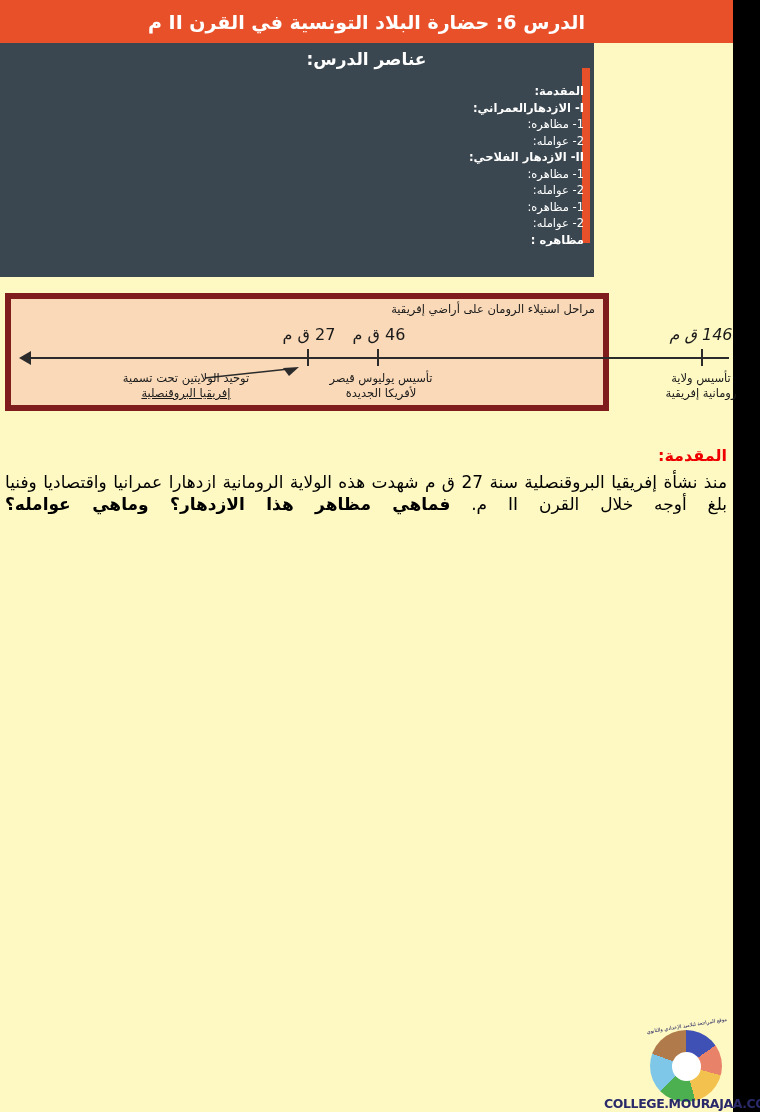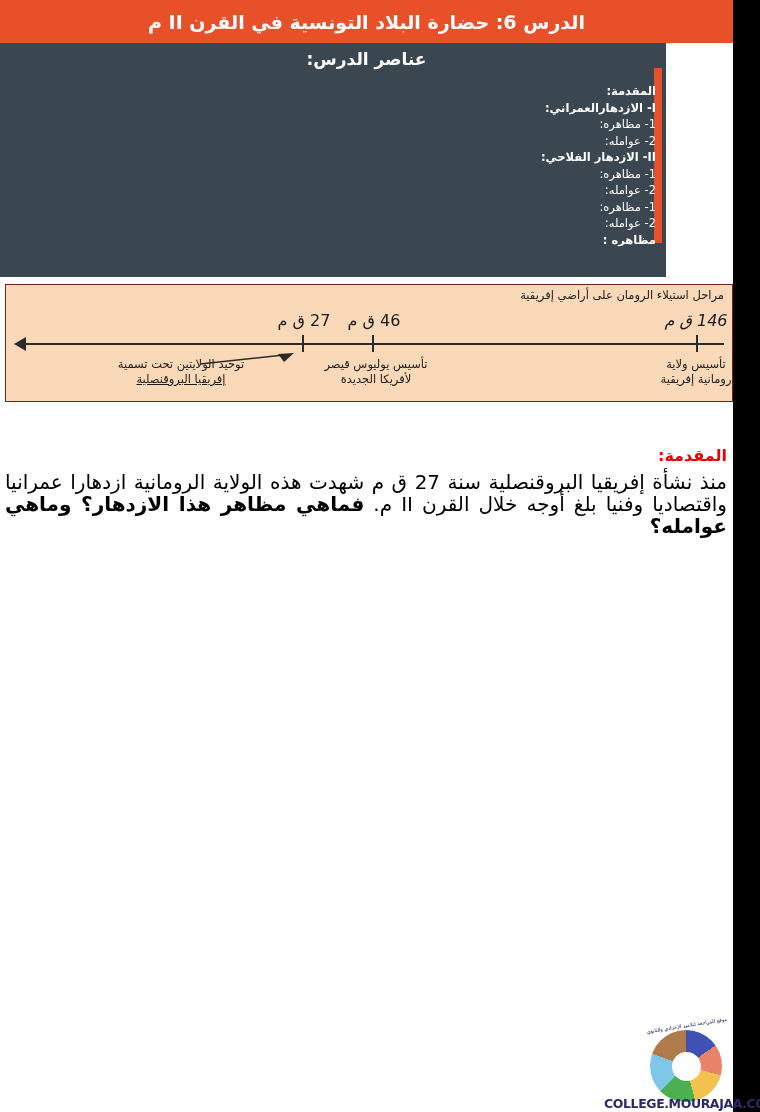--- a/index.html
+++ b/index.html
@@ -12,21 +12,21 @@
     position: relative;
     overflow: hidden;
     font-family: "DejaVu Sans", "Liberation Sans", sans-serif;
   }
 
   
   .page {
     position: absolute;
     top: 0; left: 0;
     width: 733px; height: 1112px;
-    background: #ffffff;
+    background: #fef9c3;
   }
 
   
   .header-banner {
     position: absolute;
     top: 0; left: 0;
     width: 733px; height: 43px;
     background: #e8502a;
     display: flex;
     align-items: center;
@@ -38,21 +38,21 @@
     font-weight: bold;
     direction: rtl;
     white-space: nowrap;
     letter-spacing: 0px;
   }
 
   
   .outline-panel {
     position: absolute;
     top: 43px; left: 0;
-    width: 666px; height: 234px;
+    width: 594px; height: 234px;
     background: #3a4750;
   }
   .outline-accent {
     position: absolute;
     top: 25px; right: 4px;
     width: 8px; height: 175px;
     background: #e8502a;
   }
   .outline-heading {
     position: absolute;
@@ -80,24 +80,24 @@
     white-space: nowrap;
     direction: rtl;
     text-align: right;
   }
   .outline-list li.lvl1 { font-weight: bold; }
   .outline-list li.lvl2 { font-weight: normal; }
 
   
   .timeline-figure {
     position: absolute;
-    top: 284px; left: 5px;
-    width: 728px; height: 118px;
+    top: 293px; left: 5px;
+    width: 604px; height: 118px;
     background: #fad9b8;
-    border: 1px solid #7f1d1d;
+    border: 6px solid #7f1d1d;
     direction: rtl;
   }
   .tl-caption {
     position: absolute;
     top: 3px; right: 8px;
     font-size: 11.5px;
     color: #1a1a1a;
     direction: rtl;
     white-space: nowrap;
   }
@@ -154,21 +154,21 @@
   }
   .intro-heading {
     color: #ee0000;
     font-size: 16px;
     font-weight: bold;
     direction: rtl;
     margin-bottom: 6px;
   }
   .intro-body {
     color: #000000;
-    font-size: 20px;
+    font-size: 17px;
     line-height: 22px;
     direction: rtl;
     text-align: justify;
     text-align-last: justify;
   }
   .intro-body b { font-weight: bold; }
 
   
   .footer-logo {
     position: absolute;

